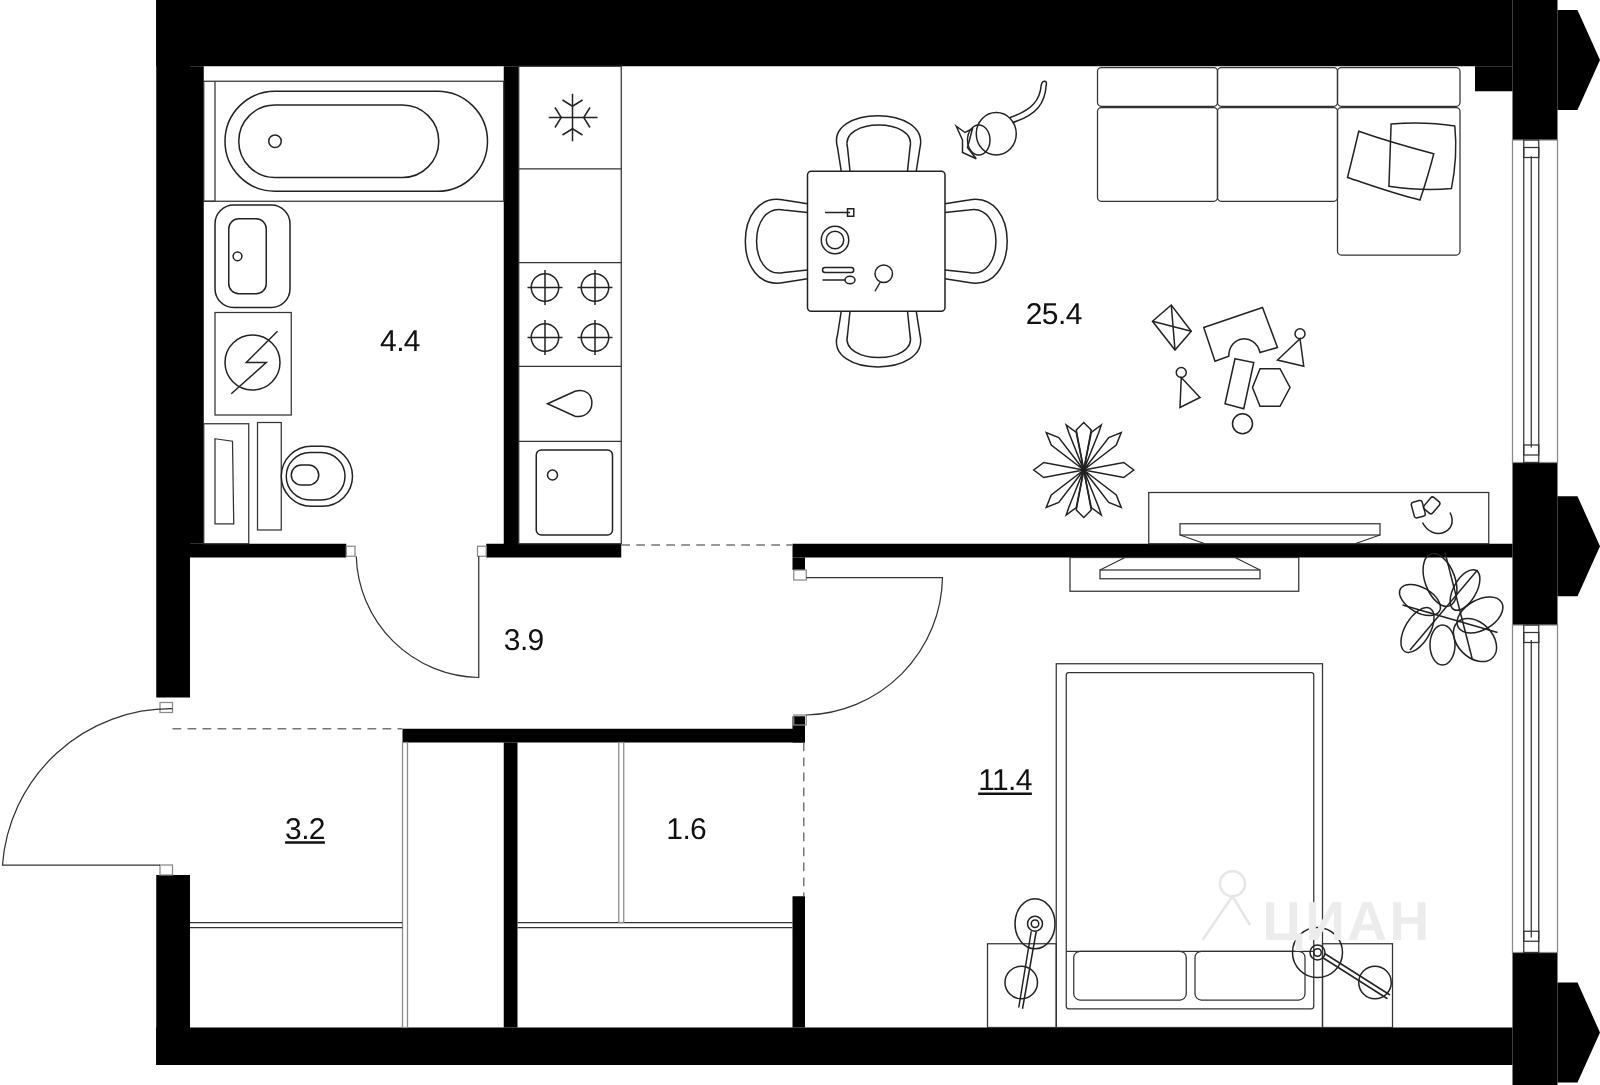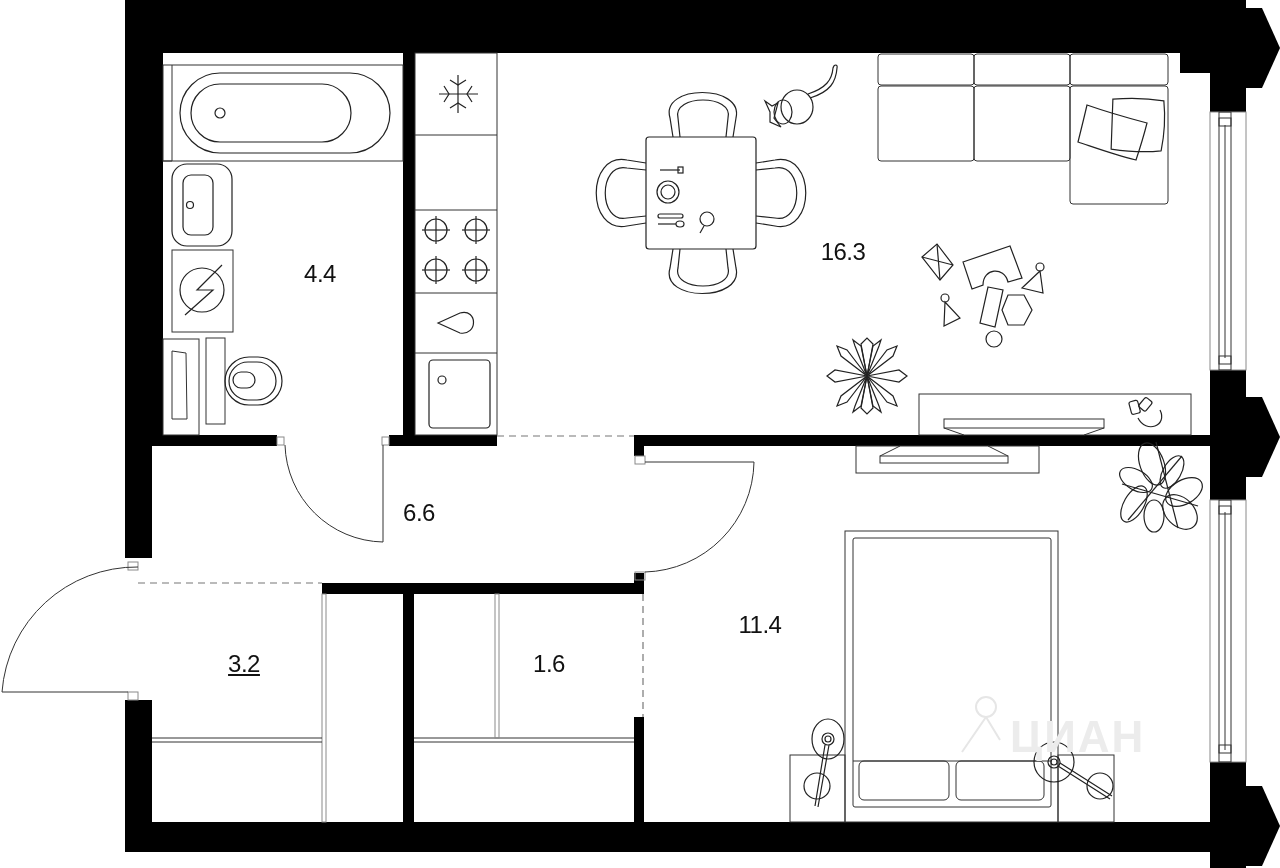--- a/index.html
+++ b/index.html
@@ -308,17 +308,17 @@
   </g>
 
   <g>
     <circle class="wm" cx="986" cy="707" r="10"></circle>
     <path class="wm" d="M 986 717 L 962 752 M 986 717 L 1000 740"></path>
     <text class="wm-text" x="1010" y="752">ЦИАН</text>
   </g>
 </svg>
 
 <div class="room-label" style="left:320px; top:274px;">4.4</div>
-<div class="room-label" style="left:843px; top:252px;">16.3</div>
-<div class="room-label" style="left:419px; top:513px;">6.6</div>
+<div class="room-label" style="left:843px; top:252px;">25.4</div>
+<div class="room-label" style="left:419px; top:513px;">3.9</div>
 <div class="room-label" style="left:244px; top:664px;text-decoration:underline;">3.2</div>
 <div class="room-label" style="left:549px; top:664px;">1.6</div>
-<div class="room-label" style="left:760px; top:625px;">11.4</div>
+<div class="room-label" style="left:804px; top:625px;text-decoration:underline;">11.4</div>
 
 </body></html>

